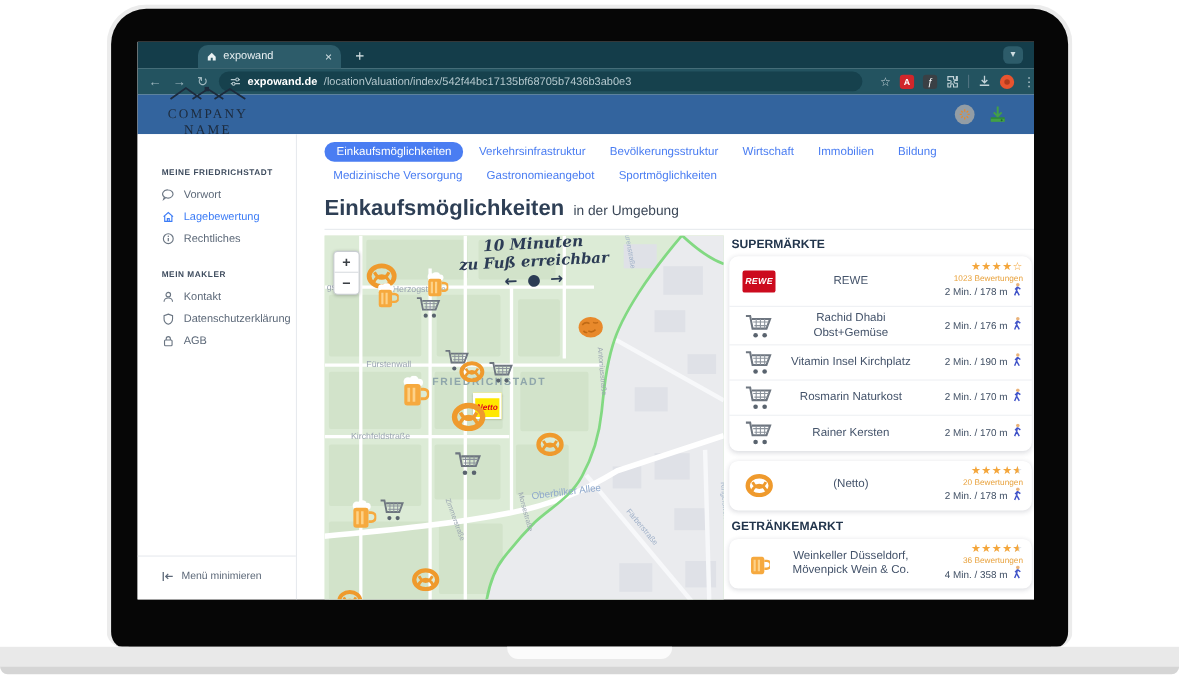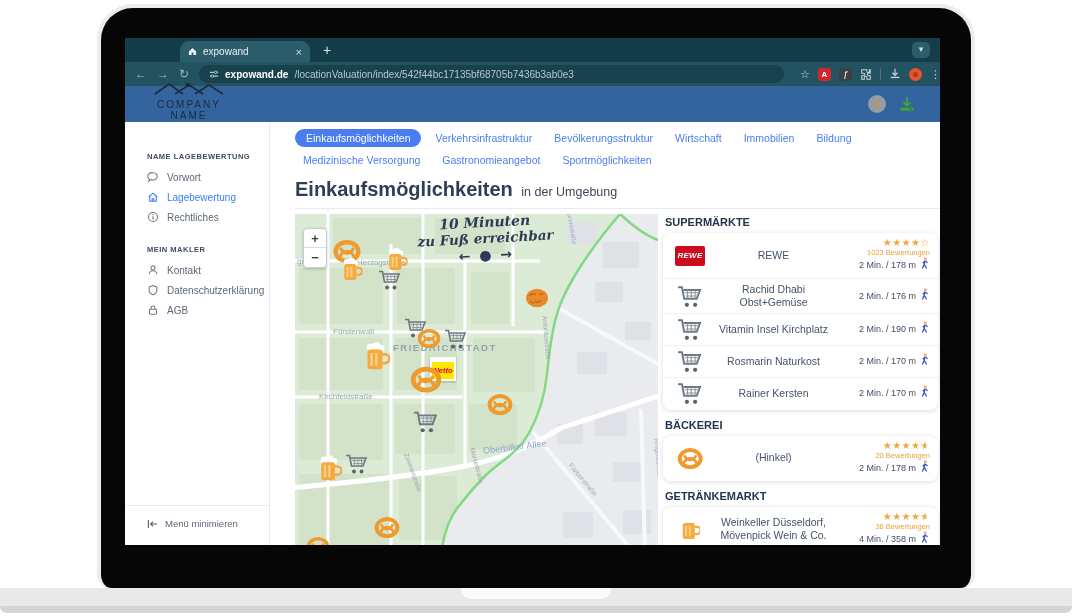--- a/index.html
+++ b/index.html
@@ -44,21 +44,21 @@
   .tb-avatar { width:13px; height:13px; border-radius:50%; background:#e8542f; position:relative; }
   .tb-avatar::after { content:""; position:absolute; left:4px; top:4px; width:5px; height:5px;
                       border-radius:50%; background:#b03a1c; }
   .tb-dots { color:#c3d3d8; font-size:11px; }
   .tb-star { color:#c3d3d8; font-size:11px; }
 
   
   .site-header { position:absolute; left:0; top:48px; width:815px; height:36px; background:#33649e;
                  display:flex; align-items:center; }
   .logo { margin-left:16px; width:96px; text-align:center; }
-  .logo-title { font-family:Liberation Sans, sans-serif; font-size:10px; letter-spacing:2px; color:#1d2b3d; }
+  .logo-title { font-family:Liberation Serif, serif; font-size:12px; letter-spacing:2px; color:#1d2b3d; }
   .logo-slogan { font-size:5px; letter-spacing:1px; color:#33475c; }
   .hdr-right { margin-left:auto; margin-right:24px; display:flex; align-items:center; gap:12px; }
   .hdr-avatar { width:18px; height:18px; border-radius:50%; background:#939da5; display:flex;
                 align-items:center; justify-content:center; }
 
   
   .app-body { position:absolute; left:0; top:84px; width:815px; height:423px; background:#fff; display:flex; }
   .sidebar { width:145px; border-right:1px solid #e7eaee; position:relative; padding-top:30px; flex:0 0 145px; }
   .sb-section { font-size:7.5px; font-weight:bold; letter-spacing:.5px; color:#3e4c5e; margin:0 0 6px 22px; }
   .sb-item { display:flex; align-items:center; gap:8px; padding:4px 0 4px 22px; color:#5c6878;
@@ -208,21 +208,21 @@
         <path d="M3 13 V17 H17 V13" fill="#2f8b38"></path>
           <rect x="3" y="14.5" width="14" height="3" fill="#43a047"></rect>
           <circle cx="14" cy="16" r="1" fill="#1f6b27"></circle>
       </svg>
     </div>
   </div>
 
   <div class="app-body">
 
     <div class="sidebar">
-      <div class="sb-section">NAME LAGEBEWERTUNG</div>
+      <div class="sb-section">MEINE FRIEDRICHSTADT</div>
 
       <div class="sb-item">
         <svg width="12" height="12" viewBox="0 0 14 14">
             <path d="M7 2 a5 4.3 0 1 1 -2.6 8 L2 12 l0.8-2.5 A5 4.3 0 0 1 7 2 Z" fill="none" stroke="#6b7683" stroke-width="1.2"></path>
           </svg>
         <span>Vorwort</span>
       </div>
       <div class="sb-item active">
         <svg width="12" height="12" viewBox="0 0 14 14">
             <path d="M2 7 L7 2.5 L12 7 M3.2 6.2 V12 H10.8 V6.2 M6 12 V9 H8 V12" fill="none" stroke="#3b7bf6" stroke-width="1.2"></path>
@@ -581,32 +581,31 @@
                   <div class="dist">
                     <span>2 Min. /  170 m</span>
                     <span><svg width="10" height="13" viewBox="0 0 10 13">
     <circle cx="5.3" cy="1.8" r="1.6" fill="#e9b27a"></circle>
     <path d="M5 3.6 L4.2 7.2 L2.4 11.5 M4.2 7.2 L6.6 11.5 M5 3.9 L7.6 5.8 M5 3.9 L2.8 6.2" stroke="#4053c8" stroke-width="1.3" fill="none"></path>
                       </svg></span>
                   </div>
                 </div>
               </div>
             </div>
-            <div class="panel-section-title">BÄCKEREI</div>
             <div class="card">
               <div class="srow">
                 <div class="srow-icon">
                   <svg width="26.400000000000002" height="22" viewBox="0 0 24 20">
     <ellipse cx="12" cy="10.5" rx="9.5" ry="7.8" fill="none" stroke="#ef9a2d" stroke-width="3.6"></ellipse>
     <path d="M6 15 C9 8.5 15 8.5 18 15" fill="none" stroke="#ef9a2d" stroke-width="2.4"></path>
     <path d="M6.5 7.5 C9.5 13.5 14.5 13.5 17.5 7.5" fill="none" stroke="#ef9a2d" stroke-width="2.4"></path>
                   </svg>
                 </div>
                 <div class="srow-name">
-                  <div>(Hinkel)</div>
+                  <div>(Netto)</div>
                 </div>
                 <div class="srow-right">
                   <div class="stars"><span>★★★★</span><span class="sh">★<span class="fill">★</span></span></div>
                   <div class="reviews">20 Bewertungen</div>
                   <div class="dist">
                     <span>2 Min. /  178 m</span>
                     <span><svg width="10" height="13" viewBox="0 0 10 13">
     <circle cx="5.3" cy="1.8" r="1.6" fill="#e9b27a"></circle>
     <path d="M5 3.6 L4.2 7.2 L2.4 11.5 M4.2 7.2 L6.6 11.5 M5 3.9 L7.6 5.8 M5 3.9 L2.8 6.2" stroke="#4053c8" stroke-width="1.3" fill="none"></path>
                       </svg></span>

